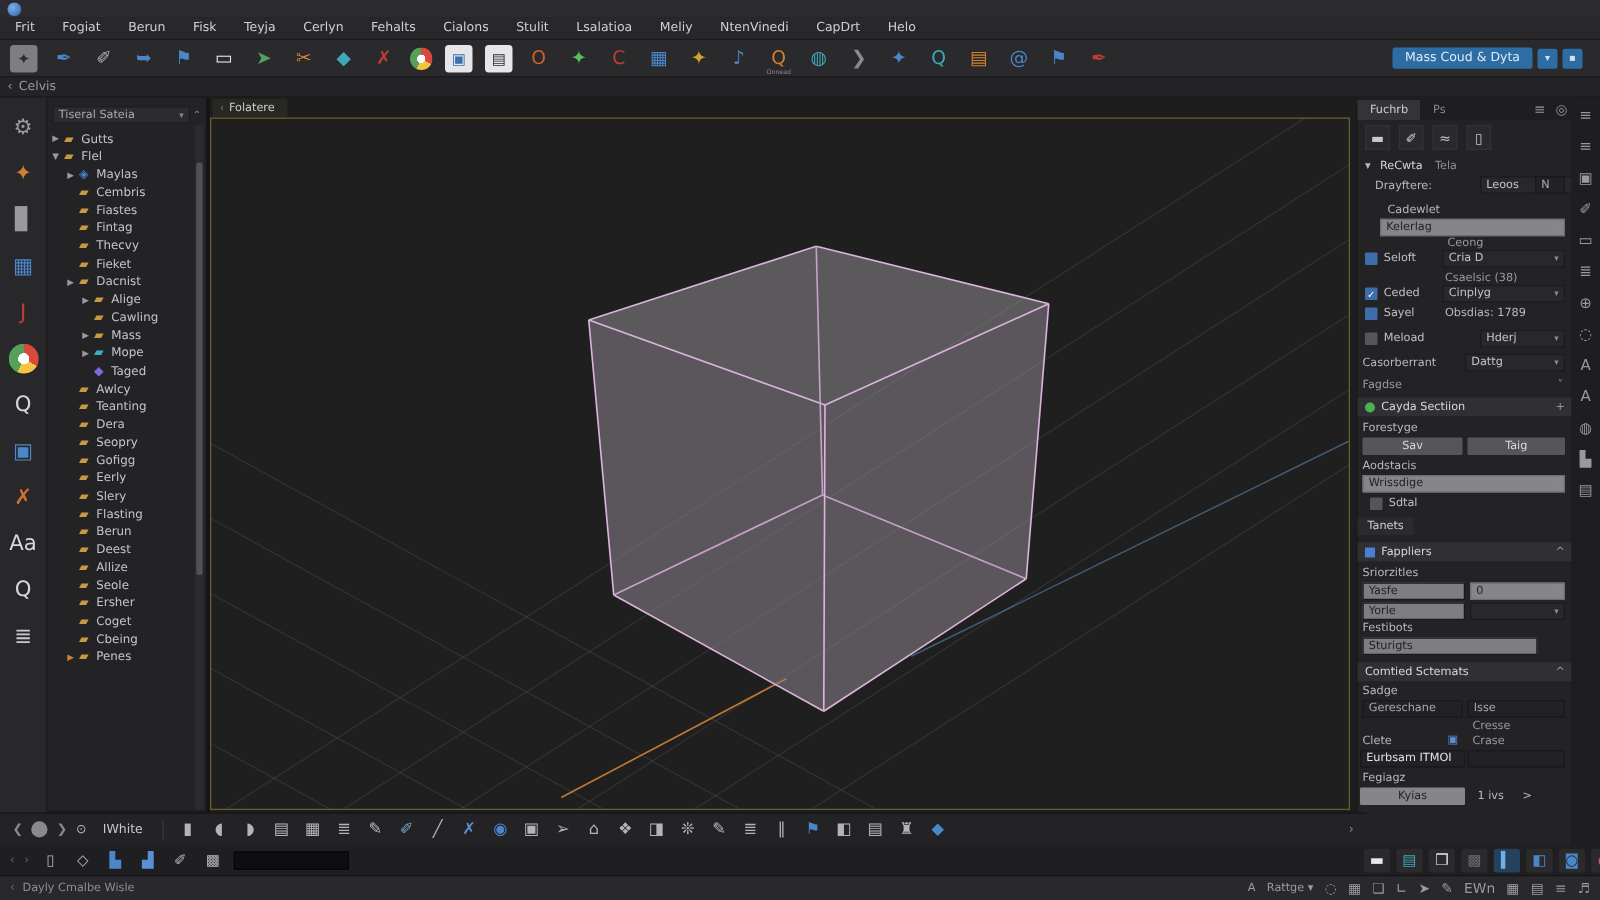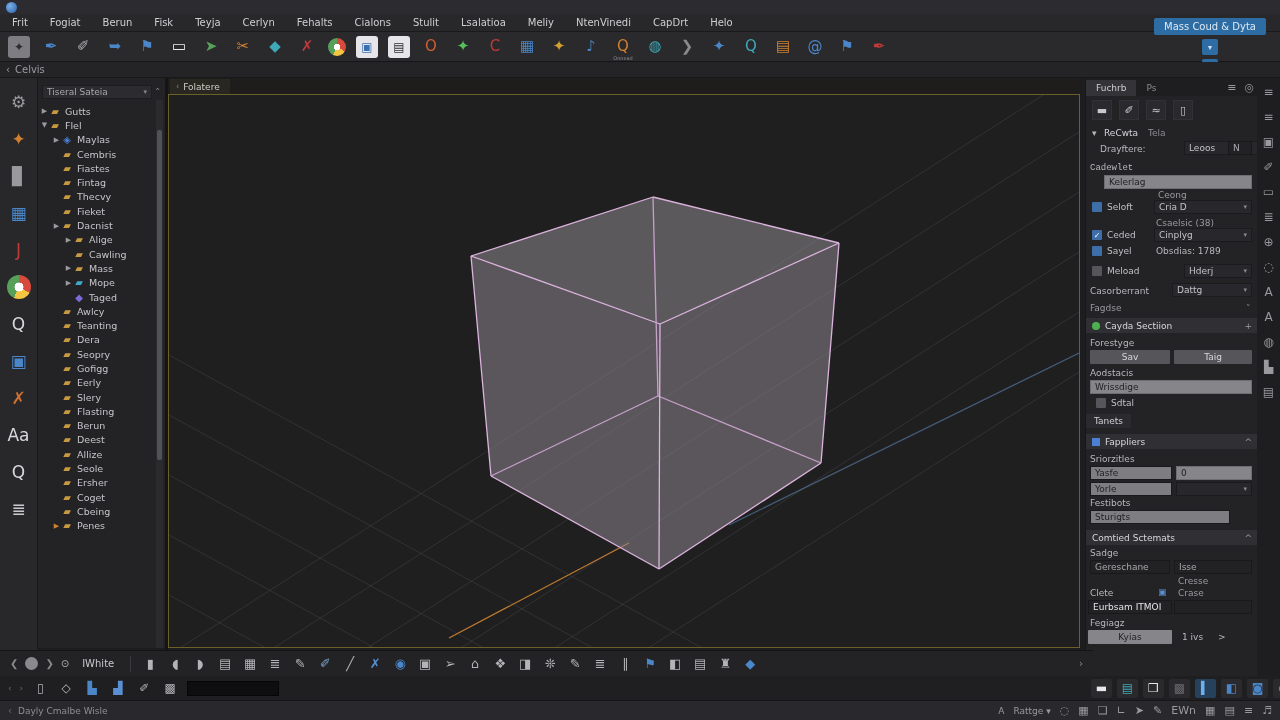--- a/index.html
+++ b/index.html
@@ -18,21 +18,21 @@
   .toolbar { position:absolute; left:0; top:32px; width:1280px; height:30px; background:#2a2a2d;
              display:flex; align-items:center; gap:10px; padding-left:8px; border-bottom:1px solid #161618; }
   .toolbar .icon { position:relative; width:22px; height:22px; display:flex; align-items:center; justify-content:center;
                    font-size:15px; line-height:1; }
   .icon .cap { position:absolute; top:20px; left:-6px; width:34px; font-style:normal; font-size:5px; color:#8a8a8e; text-align:center; }
   .icon.tile { background:#7e7e82; border-radius:3px; color:#2b2b2e; font-size:12px; }
   .icon.tile-light { background:#e6e6ea; border-radius:3px; font-size:12px; }
   .icon.chrome { border-radius:50%; width:18px; height:18px;
     background: radial-gradient(circle, #fff 0 26%, rgba(0,0,0,0) 27%),
                 conic-gradient(#d84b3c 0 33%, #f4c542 33% 57%, #57a05a 57% 100%); }
-  .tb-right { margin-left:auto; display:flex; align-items:center; gap:4px; padding-right:14px;flex-direction:column; }
+  .tb-right { margin-left:auto; display:flex; align-items:center; gap:4px; padding-right:14px; }
   .btn-primary { background:#2e6da4; color:#dce9f5; font-size:10px; padding:3px 10px; border-radius:2px; }
   .btn-sq { width:16px; height:16px; background:#2e6da4; border-radius:2px; color:#cfe2f3; font-size:8px;
             display:flex; align-items:center; justify-content:center; }
 
   
   .strip { position:absolute; left:0; top:62px; width:1280px; height:16px; background:#242427;
            display:flex; align-items:center; gap:5px; padding-left:6px; border-bottom:1px solid #18181a; color:#9a9a9e; }
 
   
   .rail { position:absolute; left:0; top:78px; width:38px; height:642px; background:#28282b;
@@ -446,21 +446,21 @@
 
     <span class="rp" style="left:14px; top:66px;">Drayftere:</span>
     <div class="dd" style="left:62px; top:63px; width:94px;margin-left:36px;">
       <span>Leoos</span>
         <span class="arr">▾</span>
     </div>
     <div class="field" style="left:142px; top:63px; width:24px;">
       <span>N</span>
     </div>
 
-    <span class="rp" style="left:4px; top:85px;font-family:Liberation Mono, monospace;">Cadewlet</span>
+    <span class="rp" style="left:24px; top:85px;">Cadewlet</span>
     <div class="dd gray" style="left:18px; top:97px; width:148px;">
       <span>Kelerlag</span>
         <span class="arr">▾</span>
     </div>
 
     <span class="rp" style="left:72px; top:112px; color:#9a9a9e;">Ceong</span>
 
     <div class="cbrow" style="left:6px; top:124px;">
       <span class="cb"></span>
       <span>Seloft</span>

